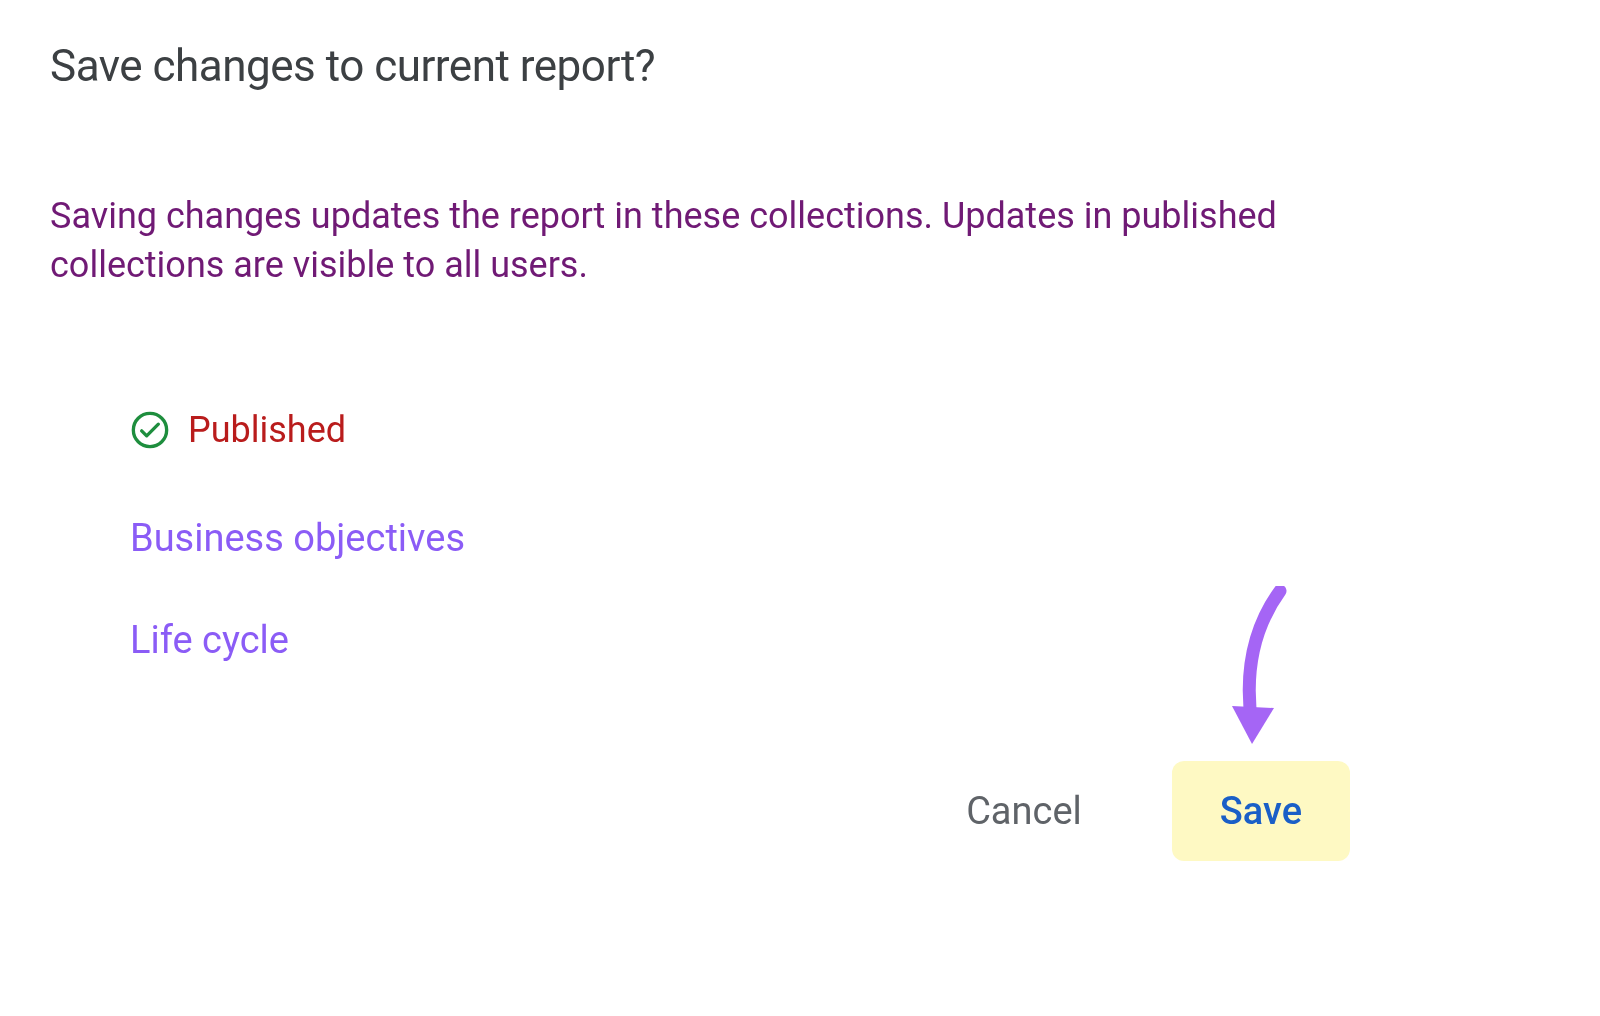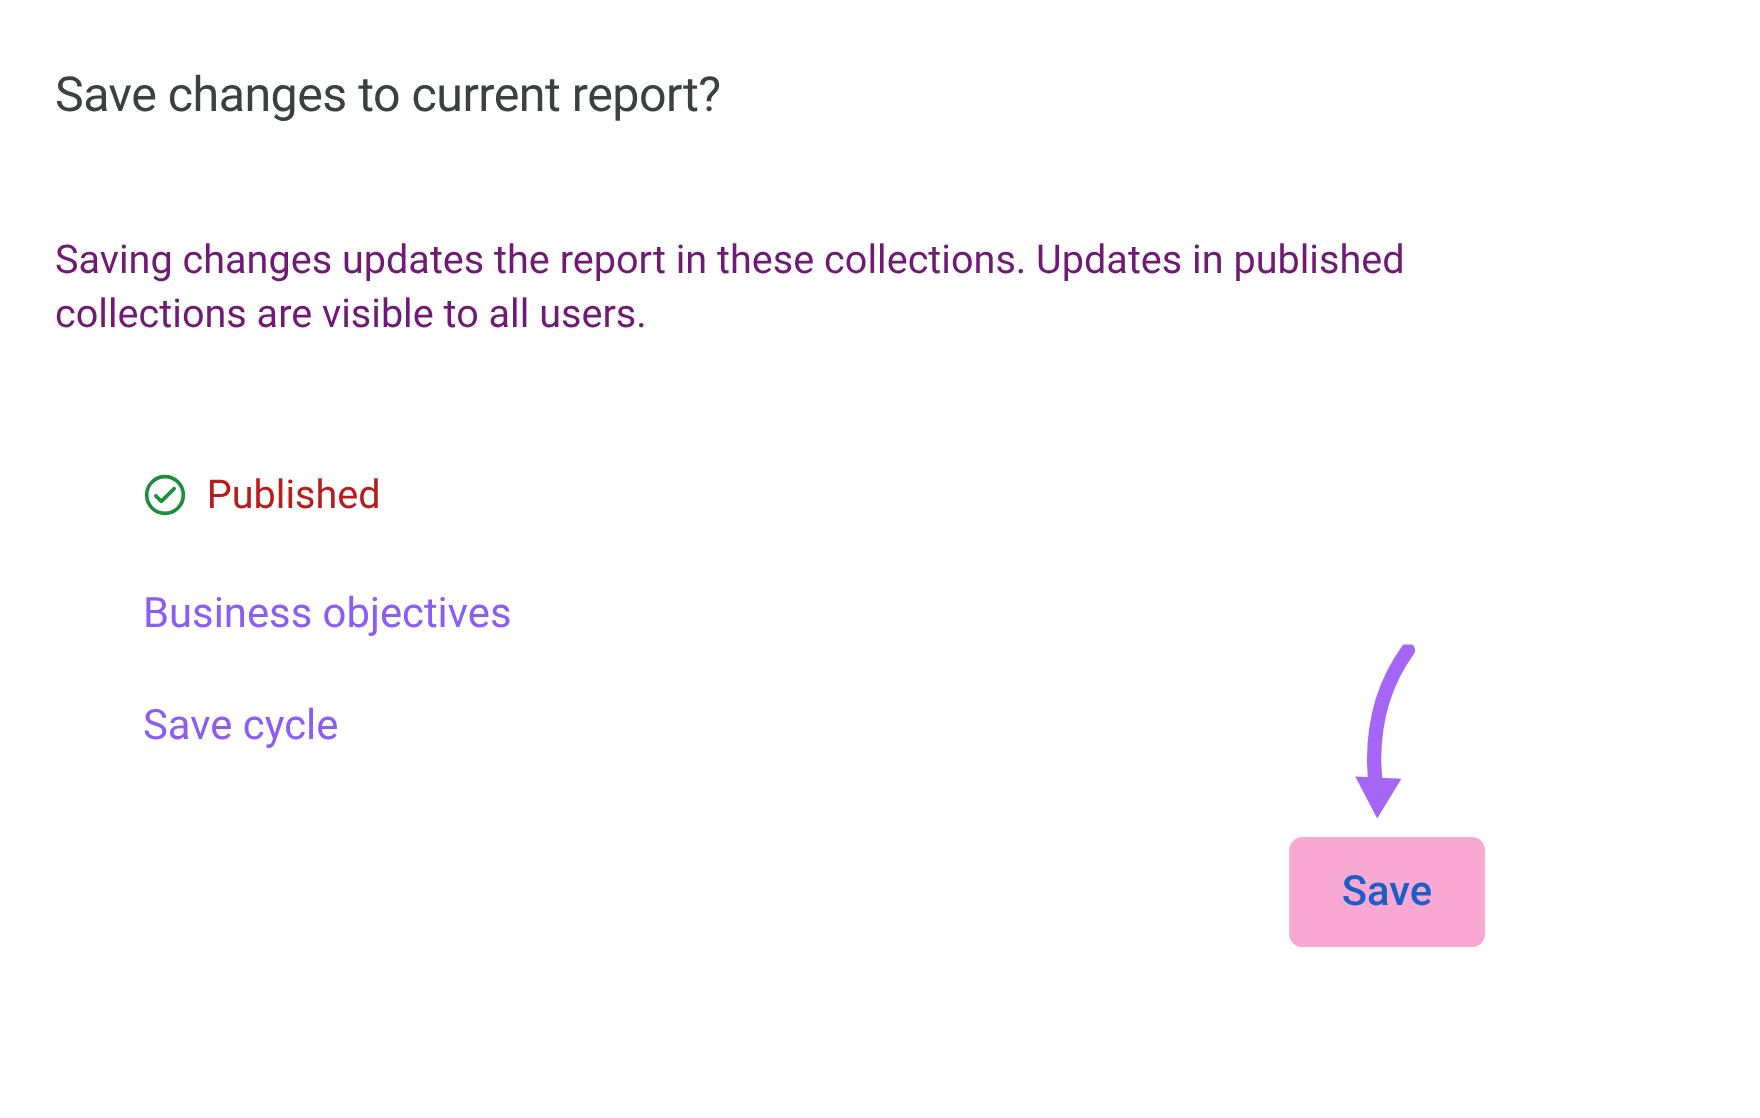--- a/index.html
+++ b/index.html
@@ -8,21 +8,21 @@
       box-sizing: border-box;
     }
     body {
       font-family: 'Google Sans', Roboto, Arial, sans-serif;
       background: #ffffff;
       width: 1600px;
       height: 1016px;
       position: relative;
     }
     .dialog {
-      padding: 60px 50px;
+      padding: 40px 50px;
       width: 100%;
       height: 100%;
       position: relative;
     }
     .dialog-title {
       font-size: 44px;
       font-weight: 400;
       color: #3c4043;
       margin-bottom: 100px;
       letter-spacing: -0.5px;
@@ -79,21 +79,21 @@
       background: transparent;
       border: none;
       cursor: pointer;
       padding: 18px 30px;
       font-family: inherit;
     }
     .save-button {
       font-size: 38px;
       font-weight: 500;
       color: #1a5fc7;
-      background: #f9a8d4;
+      background: #fef9c3;
       border: none;
       cursor: pointer;
       padding: 28px 48px;
       border-radius: 12px;
       font-family: inherit;
     }
     .annotation-arrow {
       position: absolute;
       bottom: 250px;
       right: 300px;
@@ -118,24 +118,25 @@
       <span class="check-icon">
         <svg viewBox="0 0 24 24" fill="none" stroke="#1e8e3e" stroke-width="2">
           <circle cx="12" cy="12" r="10"></circle>
           <path d="M7 12.5l3 3 7-7" stroke-linecap="round" stroke-linejoin="round"></path>
         </svg>
       </span>
       <span class="status-label">Published</span>
     </div>
 
     <div class="collection-item">Business objectives</div>
-    <div class="collection-item">Save cycle</div>
+    <div class="collection-item">Life cycle</div>
   </div>
 
   <div class="dialog-actions">
+    <button class="cancel-button">Cancel</button>
     <button class="save-button">Save</button>
   </div>
 
   <div class="annotation-arrow">
     <svg viewBox="0 0 80 180" fill="none">
       <path d="M 60 5 Q 20 60 32 140" stroke="#a565f5" stroke-width="13" stroke-linecap="round" fill="none"></path>
       <path d="M 12 120 L 32 158 L 54 122 Z" fill="#a565f5"></path>
     </svg>
   </div>
 </div>

